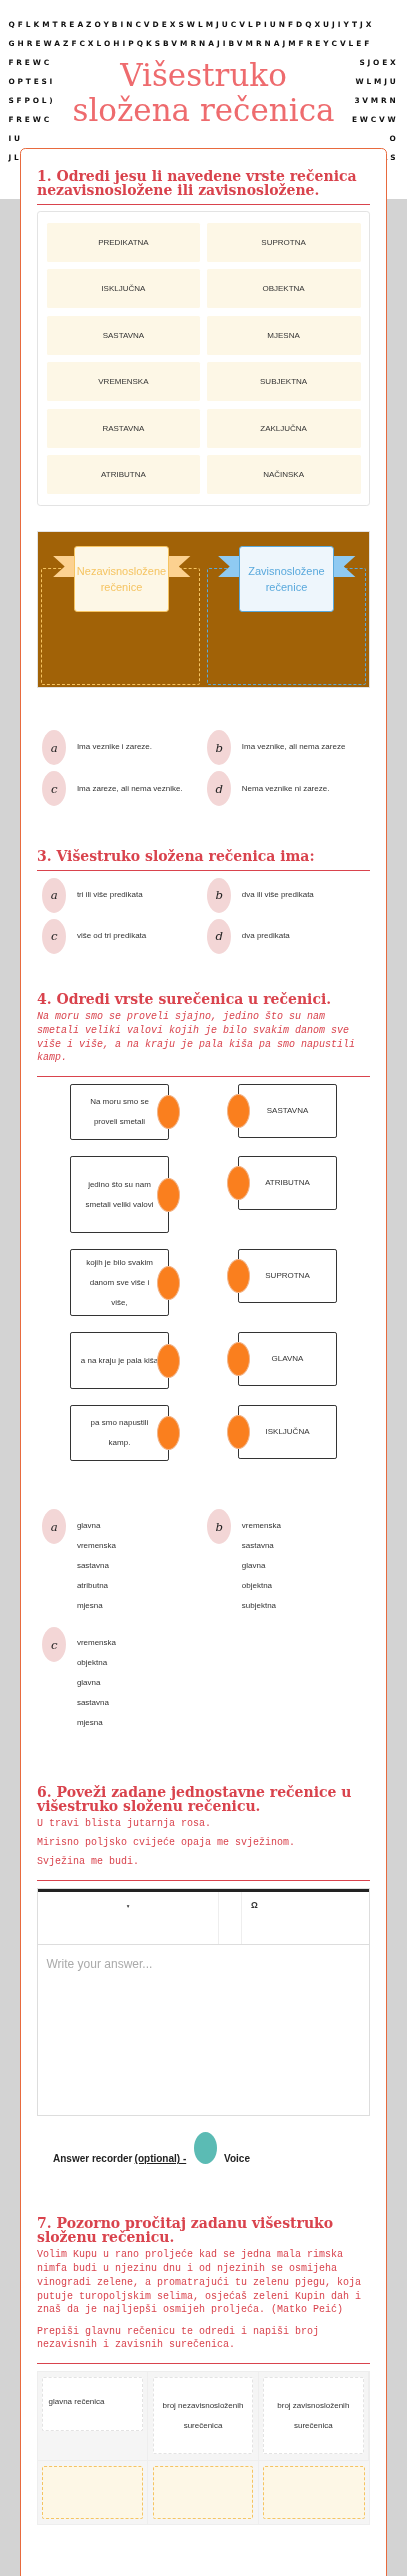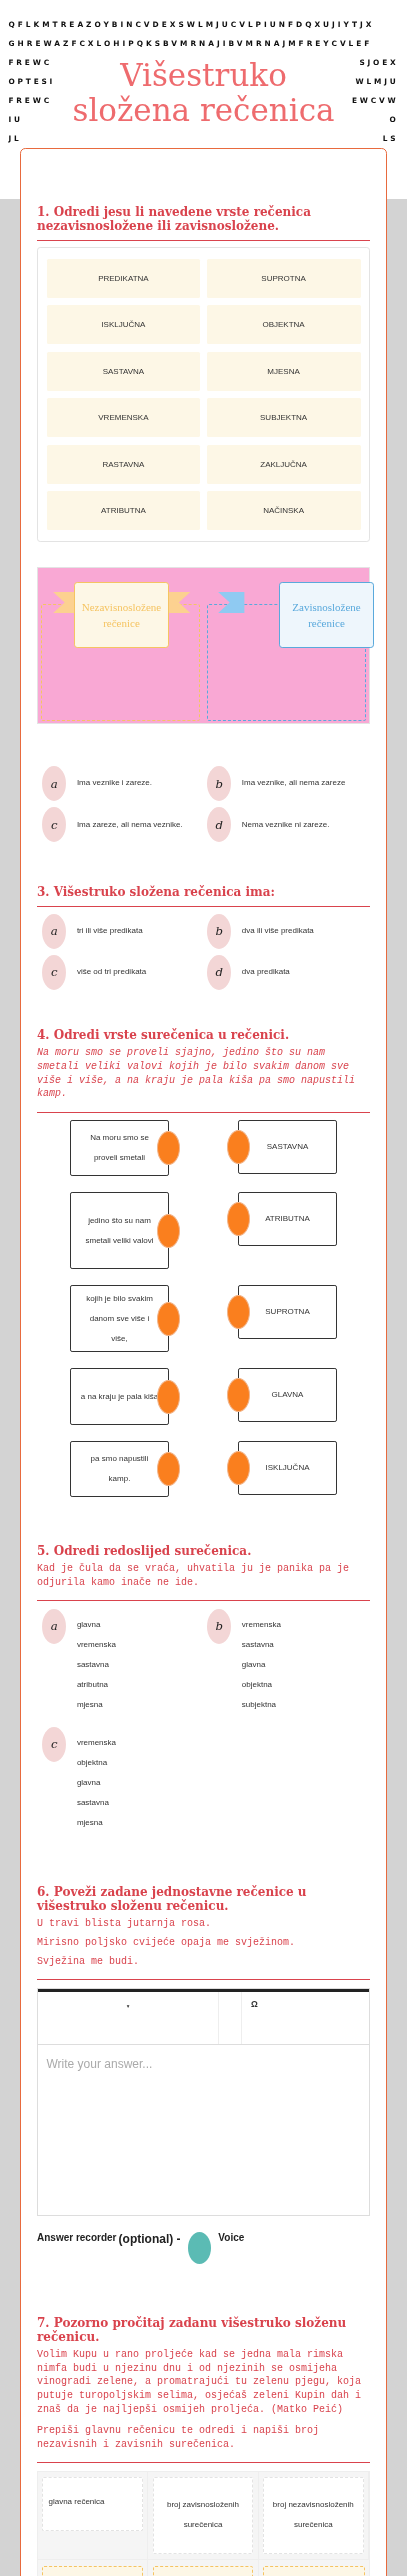--- a/index.html
+++ b/index.html
@@ -6,58 +6,58 @@
   body { width: 407px; background: #d3d3d3; font-family: "Liberation Sans", sans-serif; color: #333; }
   .hero { background: #fff; position: relative; height: 199px; overflow: hidden; }
   .grid { position: absolute; left: 8.5px; right: 8.5px; top: 15px; font-family: "DejaVu Sans", sans-serif; font-weight: bold; font-size: 7.4px; letter-spacing: 2.8px; line-height: 19px; color: #111; }
   .grid .row { display: flex; justify-content: space-between; white-space: nowrap; }
   .grid .full { letter-spacing: 3px; }
   .hero-title { position: absolute; left: 0; right: 0; top: 58px; text-align: center; font-family: "DejaVu Serif", serif; font-size: 31px; line-height: 35px; color: #ee6b6e; }
   .hero-title span { display: block; }
   .card { position: absolute; left: 20px; width: 367px; top: 148px; background: #fff; border: 1.6px solid #e86a3e; border-radius: 5.3px 5.3px 3.2px 3.2px; padding: 21px 16px 26.5px; }
   .page { position: relative; height: 2576px; }
   .q { margin-bottom: 32px; }
-  .q-title { font-family: "DejaVu Serif", serif; color: #d9434d; font-size: 12px; line-height: 13.8px; padding-bottom: 6.4px; border-bottom: 0.8px solid #d9434d; margin-bottom: 6.4px; margin-top: 36px; }
+  .q-title { font-family: "DejaVu Serif", serif; color: #d9434d; font-size: 14px; line-height: 13.8px; padding-bottom: 6.4px; border-bottom: 0.8px solid #d9434d; margin-bottom: 6.4px; }
   .q-title.bold { font-weight: bold; }
   .q-sub { font-family: Liberation Mono, monospace; color: #d9434d; font-size: 10px; line-height: 13.8px; }
   .q-sub.italic { font-style: italic; }
   .q-head { border-bottom: 0.8px solid #d9434d; padding-bottom: 6.4px; margin-bottom: 7.4px; }
   .q-head .q-title { border: none; padding-bottom: 3.2px; margin-bottom: 0; }
   .q-head .q-sub { margin-bottom: 4.2px; }
   .cat-box { border: 0.5px solid #e3e3e3; border-radius: 3.2px; padding: 10.6px 8.5px; display: grid; grid-template-columns: 1fr 1fr; gap: 7.4px 6.4px; }
   .cat-item { background: #fdf7e6; height: 39px; display: flex; align-items: center; justify-content: center; font-size: 8px; color: #333; border-radius: 1.6px; cursor: pointer; }
-  .bins { margin-top: 25.5px; background: #f9a8d4; border: 0.5px solid #e3e3e3; height: 157px; position: relative; font-family: Liberation Serif, serif; }
+  .bins { margin-top: 25.5px; background: #a16207; border: 0.5px solid #e3e3e3; height: 157px; position: relative; }
   .bin { position: absolute; top: 36px; height: 117px; border: 1.1px dashed; border-radius: 2.1px; }
   .bin.y { left: 3.2px; width: 159px; border-color: #f5c462; }
   .bin.b { left: 169px; width: 159px; border-color: #5aa9dc; }
   .ribbon { position: absolute; top: 13.8px; height: 42px; }
   .ribbon .tail { position: absolute; top: 10.6px; width: 26.5px; height: 21px; }
   .ribbon .lbl { position: absolute; left: 21px; width: 95px; height: 66px; top: 0; border: 1.1px solid; border-radius: 3.2px; display: flex; align-items: center; justify-content: center; text-align: center; font-size: 11px; line-height: 16px; padding: 3.2px; }
   .ribbon.y .lbl { background: #fdf7e6; border-color: #f5c462; color: #f5c462; }
-  .ribbon.b .lbl { background: #eef6fc; border-color: #5aa9dc; color: #5aa9dc; margin-left: 40px; }
+  .ribbon.b .lbl { background: #eef6fc; border-color: #5aa9dc; color: #5aa9dc; }
   .mc { display: grid; grid-template-columns: 1fr 1fr; gap: 4.2px 7.4px; padding: 0 5.3px; }
   .opt { display: flex; align-items: flex-start; gap: 10.6px; cursor: pointer; min-height: 37px; }
   .bubble { flex: none; width: 24px; height: 35px; border-radius: 50%; background: #f3d6d6; display: flex; align-items: center; justify-content: center; font-family: "DejaVu Serif", serif; font-style: italic; font-size: 11.7px; color: #222; }
   .opt-text { font-size: 8px; line-height: 20px; color: #333; padding-top: 7.4px; }
   .opt-text.lines div { line-height: 20px; }
   .match { position: relative; }
   .m-row { display: flex; justify-content: space-between; margin: 0 33px; }
   .m-box { width: 99px; border: 0.5px solid #333; border-radius: 2.1px; display: flex; align-items: center; justify-content: center; text-align: center; font-size: 8px; line-height: 20px; padding: 4.2px 9.5px; position: relative; background: #fff; cursor: pointer; }
   .m-dot { position: absolute; width: 23px; height: 34px; border-radius: 50%; background: #fa7f1e; border: 0.8px solid #f1b48a; top: 50%; transform: translateY(-50%); }
   .m-left .m-dot { right: -11.7px; }
   .m-right .m-dot { left: -11.7px; }
   .editor { border: 0.5px solid #ddd; margin-top: 7.4px; }
   .editor-bar { height: 3.2px; background: #222; }
   .toolbar { height: 53px; display: flex; border-bottom: 1.6px solid #ddd; }
   .tb-a { width: 180px; display: flex; justify-content: center; padding-top: 10.6px; font-size: 5.3px; }
   .tb-b { width: 24.4px; border-left: 0.5px solid #eee; border-right: 0.5px solid #eee; }
   .tb-c { flex: 1; padding: 7.4px 8.5px; font-size: 8.5px; font-weight: bold; }
   .answer { height: 170px; padding: 11.7px 8.5px; font-size: 12px; color: #aaa; }
-  .recorder { display: flex; align-items: flex-start; margin-top: 16px; font-weight: bold; font-size: 10px; color: #222; }
-  .recorder small { font-size: 12px; margin-left: 2.1px; }
+  .recorder { display: flex; align-items: flex-end; margin-top: 16px; font-weight: bold; font-size: 10px; color: #222; margin-left: 16px; }
+  .recorder small { font-size: 10px; margin-left: 2.1px; text-decoration: underline; }
   .rec-dot { width: 23px; height: 32px; border-radius: 50%; background: #5bbbb4; margin: 0 7.4px; cursor: pointer; }
   .table7 { display: grid; grid-template-columns: 1fr 1fr 1fr; background: #f5f5f5; border: 0.5px solid #eee; }
   .t-cell { padding: 5.3px 4.2px; border-right: 0.5px solid #eee; }
   .t-cell:last-child { border-right: none; }
   .t-head { background: #fff; border: 1.1px dashed #e3e3e3; border-radius: 1.6px; min-height: 53px; display: flex; align-items: center; justify-content: center; text-align: center; font-size: 8px; line-height: 20px; padding: 0 5.3px; }
   .t-head.left { justify-content: flex-start; align-items: flex-start; padding-top: 13.8px; min-height: 54px; }
   .t-drop { height: 53px; background: #fdf7e6; border: 1.1px dashed #f5c462; border-radius: 2.1px; cursor: pointer; }
   .r2 { border-top: 1.1px solid #eee; }
 </style>
 </head>
@@ -68,20 +68,24 @@
     <div class="grid">
       <div class="row full">QFLKMTREAZOYBINCVDEXSWLMJUCVLPIUNFDQXUJIYTJX</div>
       <div class="row full">GHREWAZFCXLOHIPQKSBVMRNAJIBVMRNAJMFREYCVLEF</div>
       <div class="row">
           <span>FREWC</span>
           <span>SJOEX</span>
         </div>
       <div class="row">
           <span>OPTESI</span>
           <span>WLMJU</span>
+        </div>
+      <div class="row">
+          <span>SFPOL)</span>
+          <span>3VMRN</span>
         </div>
       <div class="row">
           <span>FREWC</span>
           <span>EWCVW</span>
         </div>
       <div class="row">
           <span>IU</span>
           <span>O</span>
         </div>
       <div class="row">
@@ -233,24 +237,20 @@
             </div>
           <div class="m-box m-right" style="height:54px">
               <span>ISKLJUČNA</span>
               <span class="m-dot"></span>
             </div>
         </div>
       </div>
     </section>
 
     <section class="q" style="margin-top:48px">
-      <div class="q-head">
-        <h2 class="q-title bold">5. Odredi redoslijed  surečenica.</h2>
-        <p class="q-sub">Kad je čula da se vraća, uhvatila ju je panika pa je odjurila kamo inače ne ide.</p>
-      </div>
       <div class="mc">
         <div class="opt">
             <span class="bubble">a</span>
           <div class="opt-text lines" style="padding-top:6.4px">
             <div>glavna</div>
               <div>vremenska</div>
               <div>sastavna</div>
               <div>atributna</div>
               <div>mjesna</div>
           </div>
@@ -308,24 +308,24 @@
       <div class="q-head">
         <h2 class="q-title bold">7. Pozorno pročitaj zadanu višestruko složenu rečenicu.</h2>
         <p class="q-sub" style="margin-bottom:7.4px">Volim Kupu u rano proljeće kad se jedna mala rimska nimfa budi u njezinu dnu i od njezinih se osmijeha vinogradi zelene, a promatrajući tu zelenu pjegu, koja putuje turopoljskim selima, osjećaš zeleni Kupin dah i znaš da je najljepši osmijeh proljeća. (Matko Peić)</p>
         <p class="q-sub">Prepiši glavnu rečenicu te odredi i napiši broj nezavisnih i zavisnih surečenica.</p>
       </div>
       <div class="table7">
         <div class="t-cell">
             <div class="t-head left">glavna rečenica</div>
           </div>
         <div class="t-cell">
+            <div class="t-head" style="min-height:77px">broj nezavisnosloženih surečenica</div>
+          </div>
+        <div class="t-cell">
             <div class="t-head" style="min-height:77px">broj zavisnosloženih surečenica</div>
-          </div>
-        <div class="t-cell">
-            <div class="t-head" style="min-height:77px">broj nezavisnosloženih surečenica</div>
           </div>
         <div class="t-cell r2">
             <div class="t-drop"></div>
           </div>
         <div class="t-cell r2">
             <div class="t-drop"></div>
           </div>
         <div class="t-cell r2">
             <div class="t-drop"></div>
           </div>

